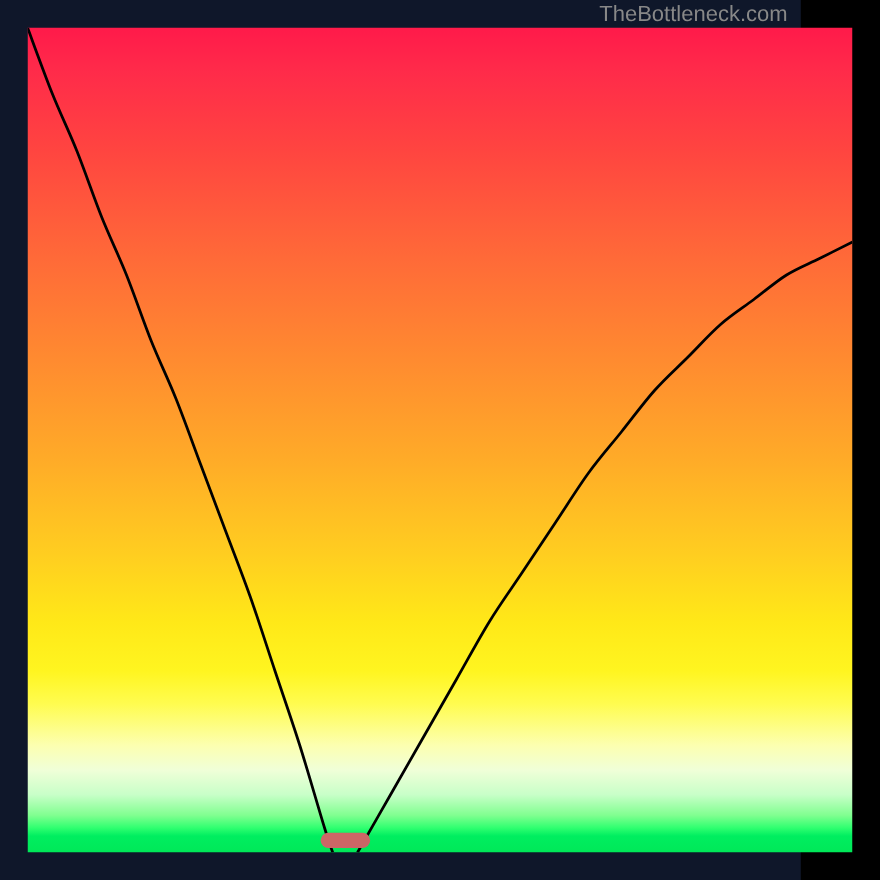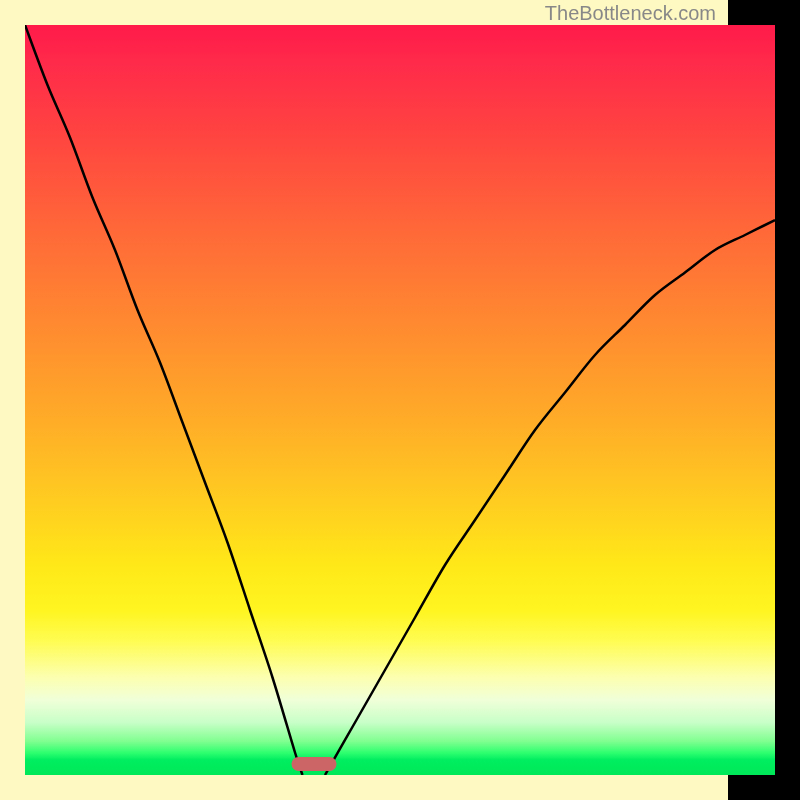--- a/index.html
+++ b/index.html
@@ -10,21 +10,21 @@
     body {
       width: 800px;
       height: 800px;
       background: #000;
       overflow: hidden;
       position: relative;
     }
     .outer-frame {
       width: 728px;
       height: 800px;
-      background: #fef9c3;
+      background: #0f172a;
       position: relative;
     }
     .chart-area {
       position: absolute;
       left: 25px;
       top: 25px;
       width: 750px;
       height: 750px;
       overflow: hidden;
     }

